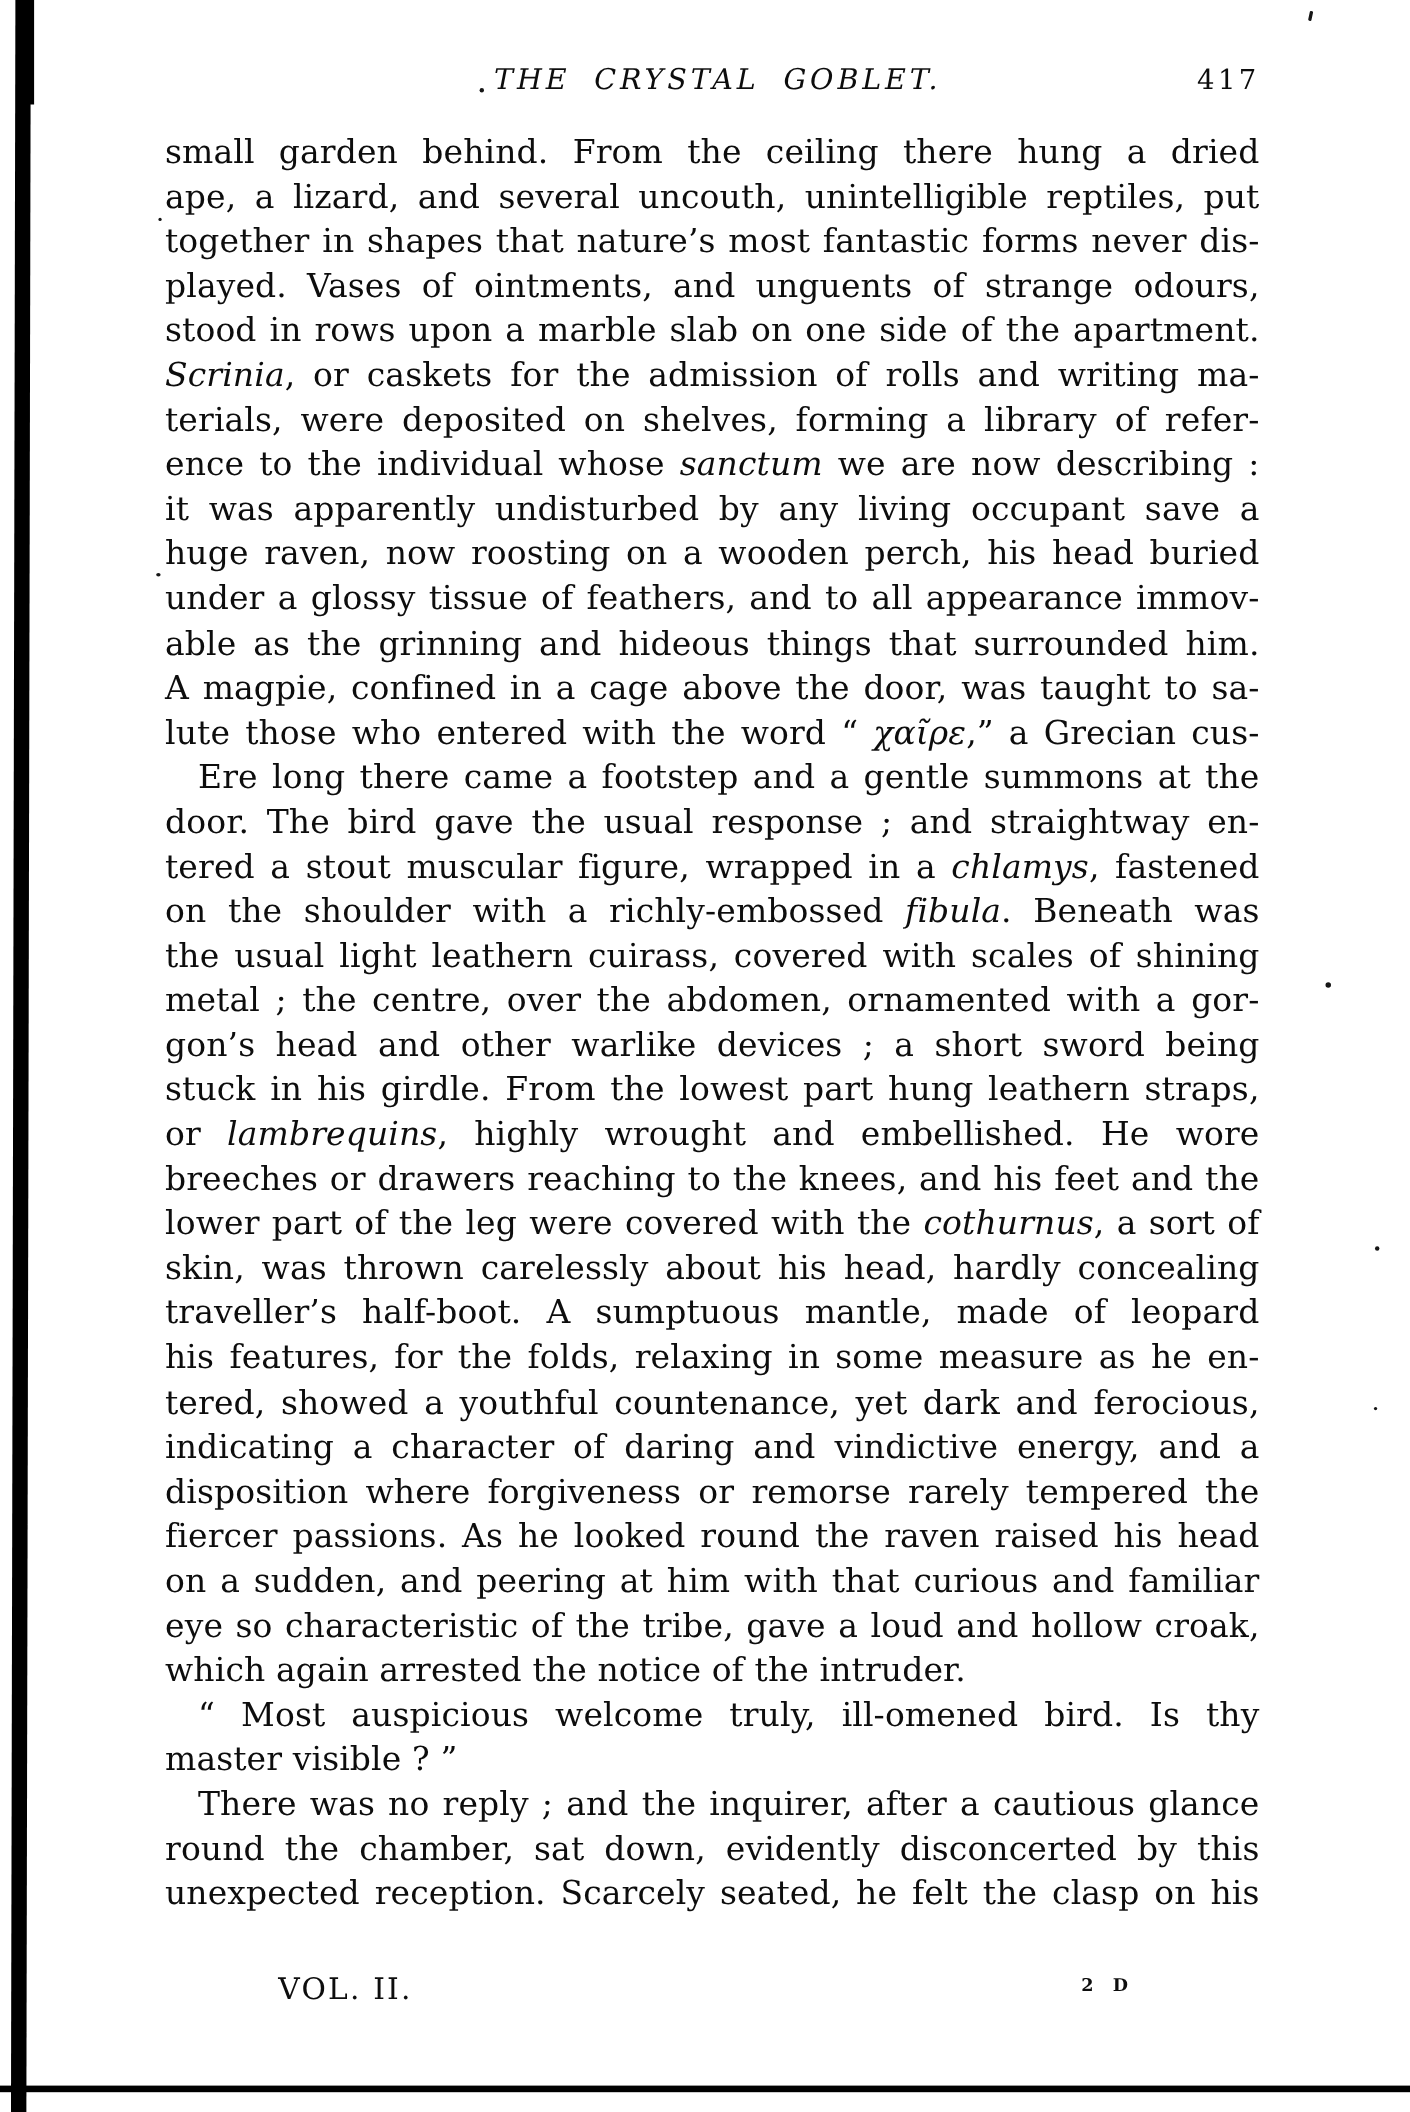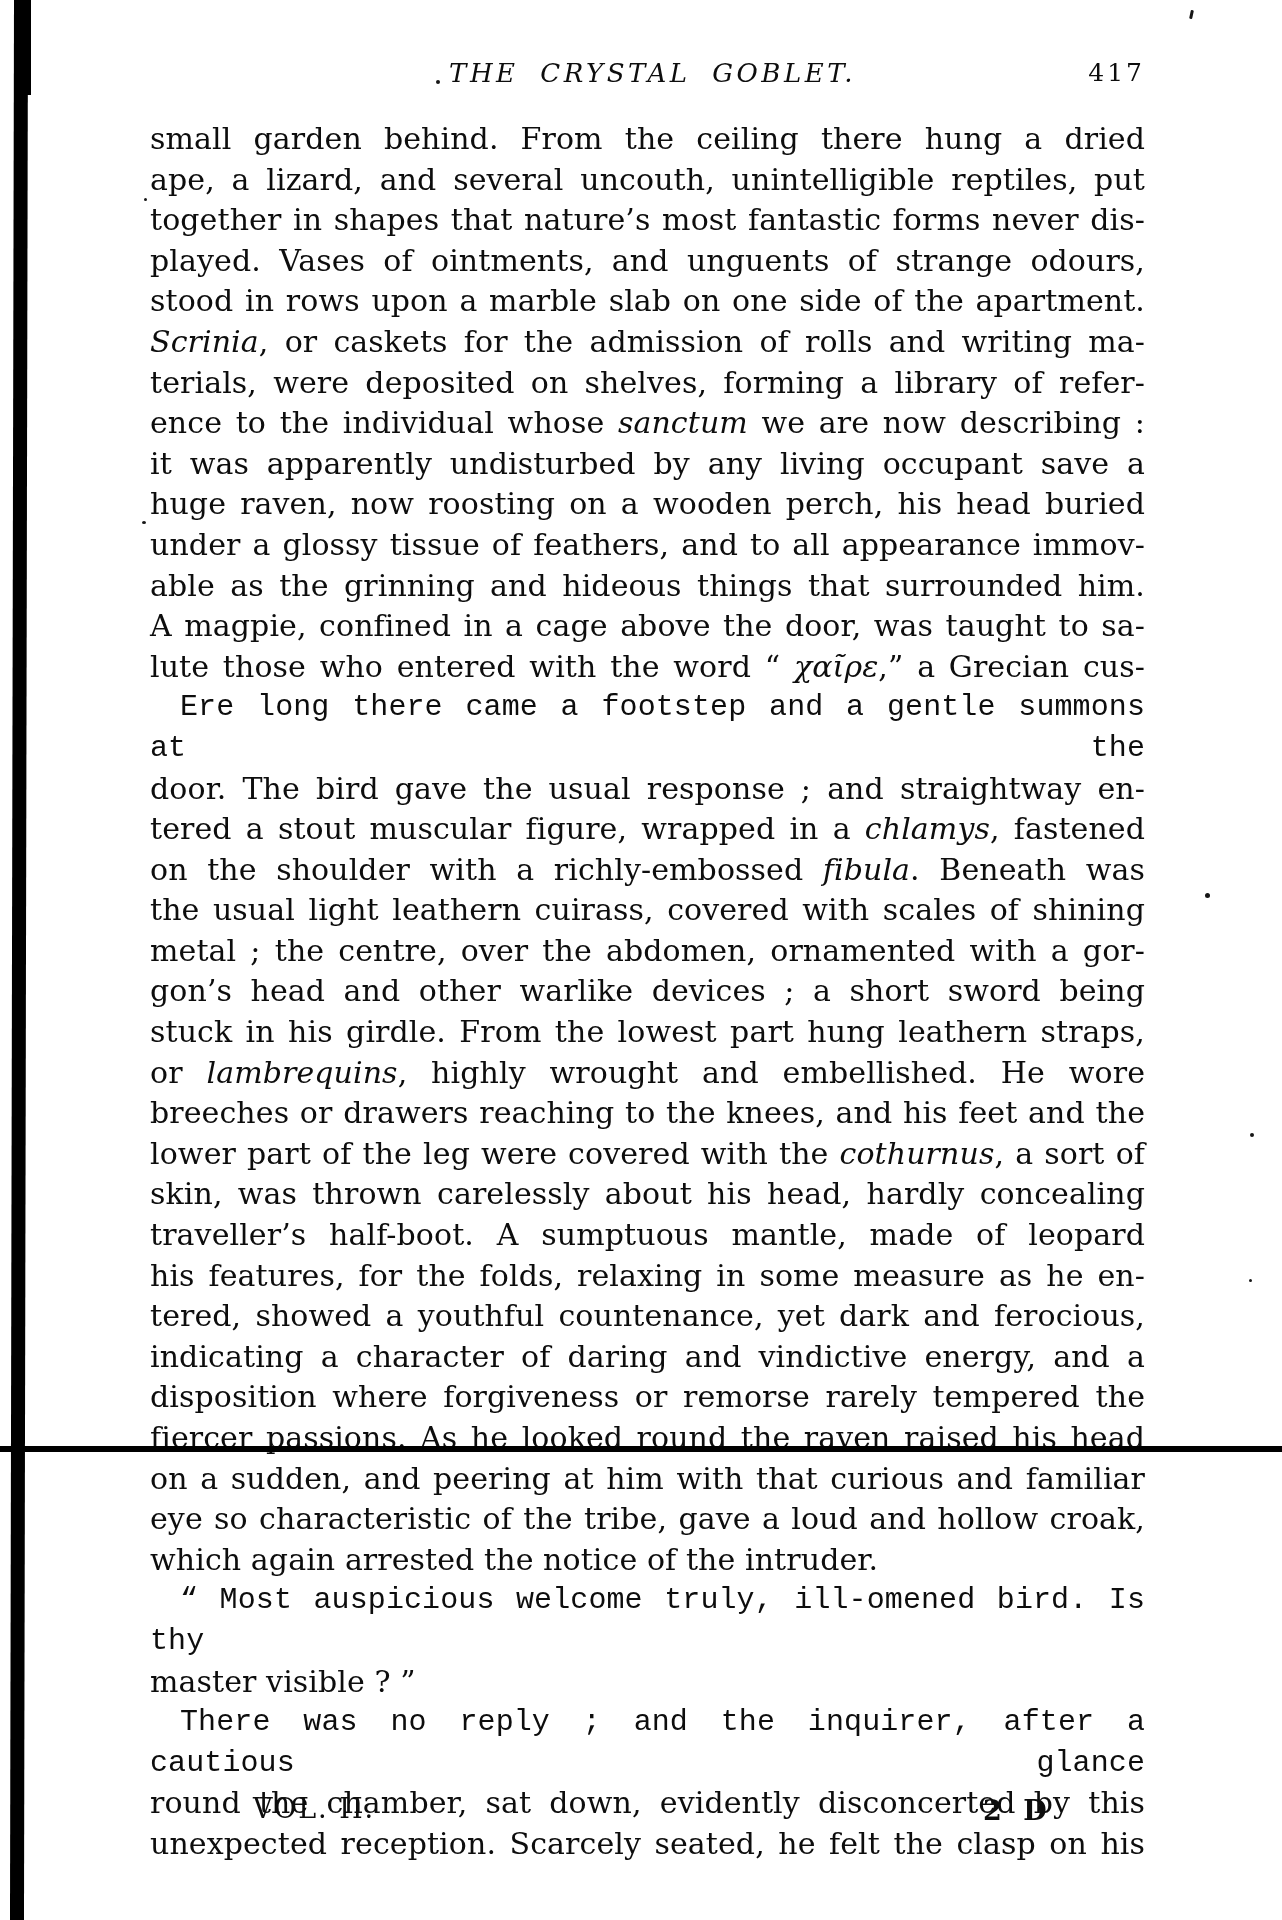--- a/index.html
+++ b/index.html
@@ -8,21 +8,21 @@
     background: #ffffff;
     width: 1282px;
     height: 1920px;
     overflow: hidden;
     font-family: "DejaVu Serif", "Liberation Serif", serif;
     color: #0d0d0d;
   }
   .page {
     position: relative;
     width: 1282px;
-    height: 1452px;
+    height: 1902px;
     background: #ffffff;
   }
   
   .gutter-bar {
     position: absolute;
     left: 14px;
     top: 0;
     width: 14px;
     height: 1920px;
     background: #000;
@@ -90,21 +90,21 @@
     line-height: 40.6px;
     letter-spacing: 0.1px;
   }
   .para { margin: 0; }
   .line {
     text-align: justify;
     text-align-last: justify;
     text-justify: inter-word;
     white-space: normal;
   }
-  .line.indent { text-indent: 30px; font-family: Liberation Mono, monospace; }
+  .line.indent { text-indent: 30px; }
   .line.short { text-align-last: left; }
   .line i { font-style: italic; }
   .page-footer {
     position: absolute;
     top: 1793px;
     left: 0;
     width: 100%;
     height: 40px;
     font-size: 27px;
   }
@@ -113,21 +113,21 @@
     left: 103px;
     top: 0;
     letter-spacing: 2px;
   }
   .footer-signature {
     position: absolute;
     left: 833px;
     top: 2px;
     letter-spacing: 6px;
     font-weight: bold;
-    font-size: 27px;
+    font-size: 16px;
   }
 </style>
 </head>
 <body>
 
 <div class="page">
 
   <div class="gutter-bar"></div>
   <div class="gutter-bar-top"></div>
 

